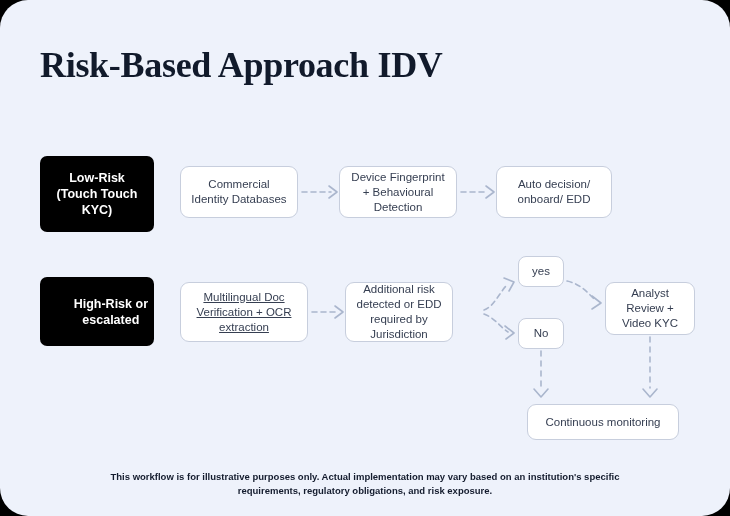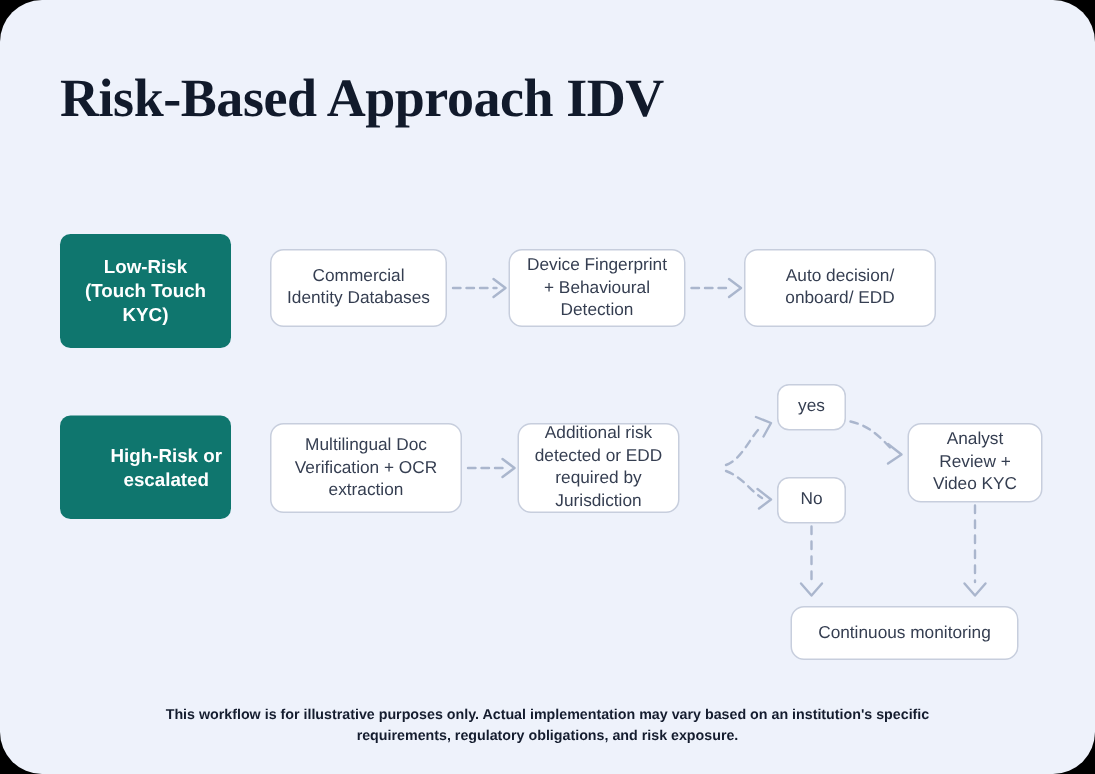--- a/index.html
+++ b/index.html
@@ -28,21 +28,21 @@
     top: 44px;
     font-family: "Liberation Serif", "DejaVu Serif", serif;
     font-size: 36px;
     font-weight: 700;
     letter-spacing: -0.3px;
     color: #111a2b;
     white-space: nowrap;
   }
   .risk-label {
     position: absolute;
-    background: #0f766e;
+    background: #000000;
     border-radius: 7px;
     color: #ffffff;
     font-size: 12.5px;
     font-weight: 700;
     line-height: 16px;
     text-align: center;
     display: flex;
     align-items: center;
     justify-content: center;
     box-sizing: border-box;
@@ -65,23 +65,23 @@
     justify-content: center;
     box-sizing: border-box;
     padding: 4px 8px;
   }
   .node.small {
     border-radius: 8px;
     font-size: 11.5px;
   }
   #n-commercial  { left: 180px; top: 166px; width: 118px; height: 52px; }
   #n-device      { left: 339px; top: 166px; width: 118px; height: 52px; }
-  #n-auto        { left: 496px; top: 166px; width: 128px; height: 52px; }
+  #n-auto        { left: 496px; top: 166px; width: 116px; height: 52px; }
 
-  #n-multilingual{ left: 180px; top: 282px; width: 128px; height: 60px; }
+  #n-multilingual{ left: 180px; top: 282px; width: 128px; height: 60px; text-decoration: underline; }
   #n-additional  { left: 345px; top: 282px; width: 108px; height: 60px; }
   #n-yes         { left: 518px; top: 256px; width: 46px; height: 31px; }
   #n-no          { left: 518px; top: 318px; width: 46px; height: 31px; }
   #n-analyst     { left: 605px; top: 282px; width: 90px; height: 53px; }
   #n-continuous  { left: 527px; top: 404px; width: 152px; height: 36px; }
 
   #flow-svg {
     position: absolute;
     left: 0; top: 0;
     width: 730px;

